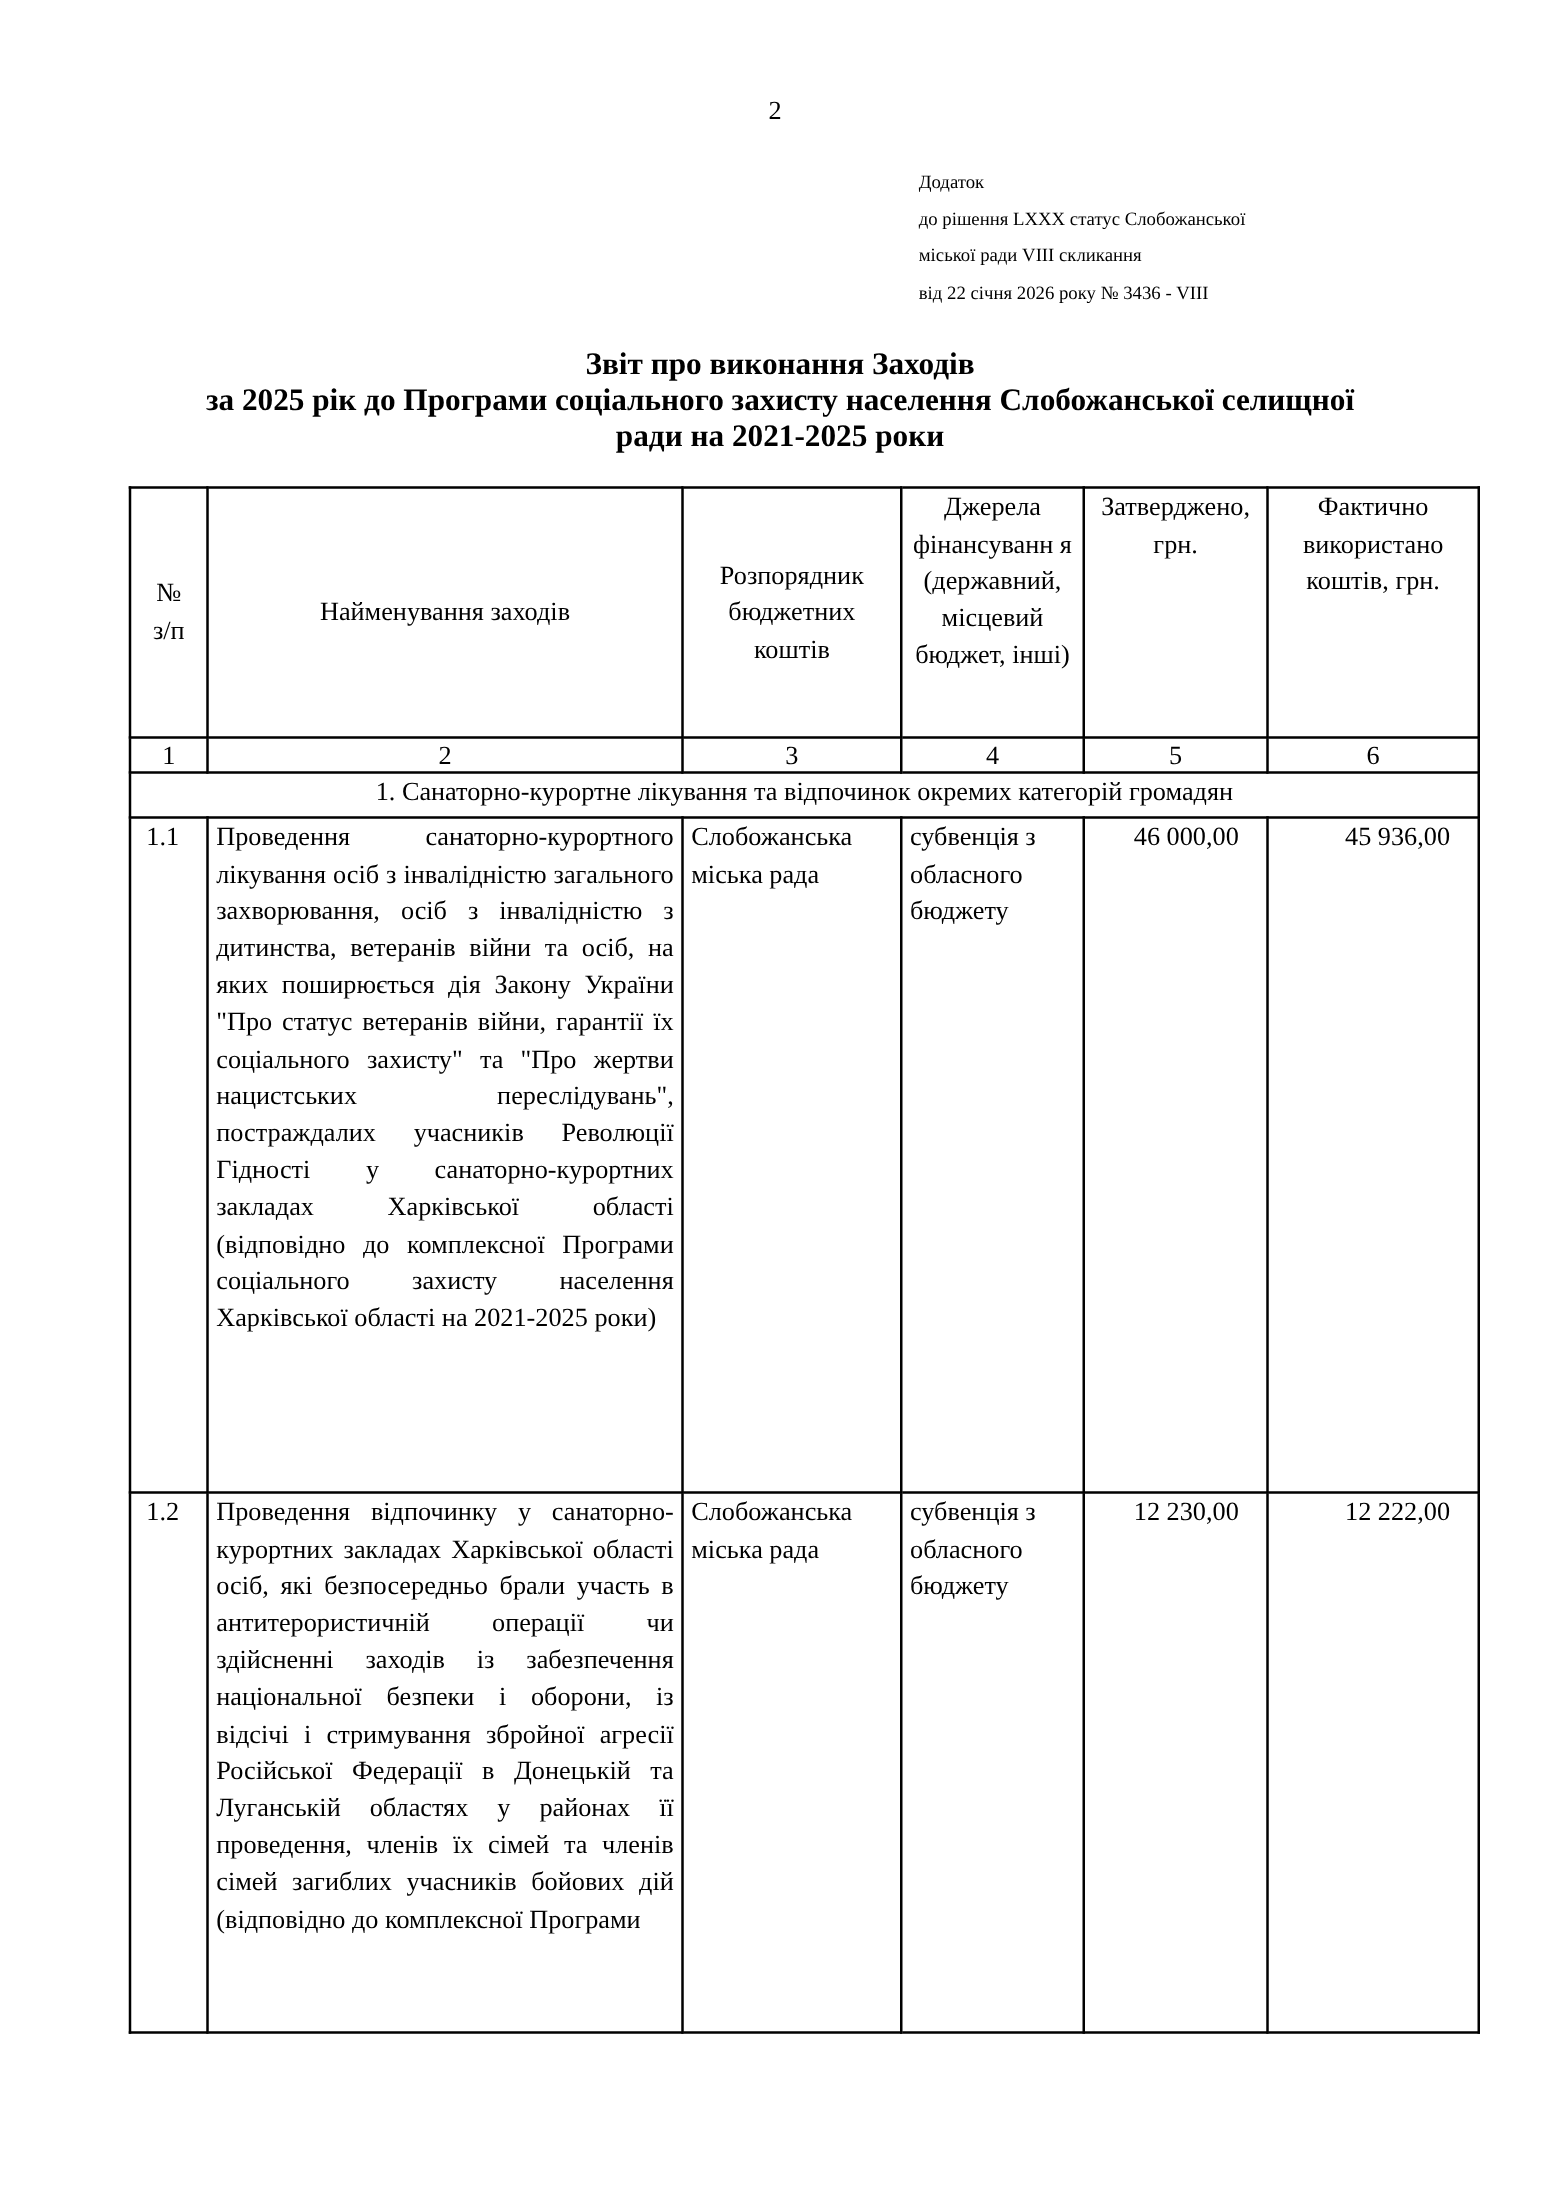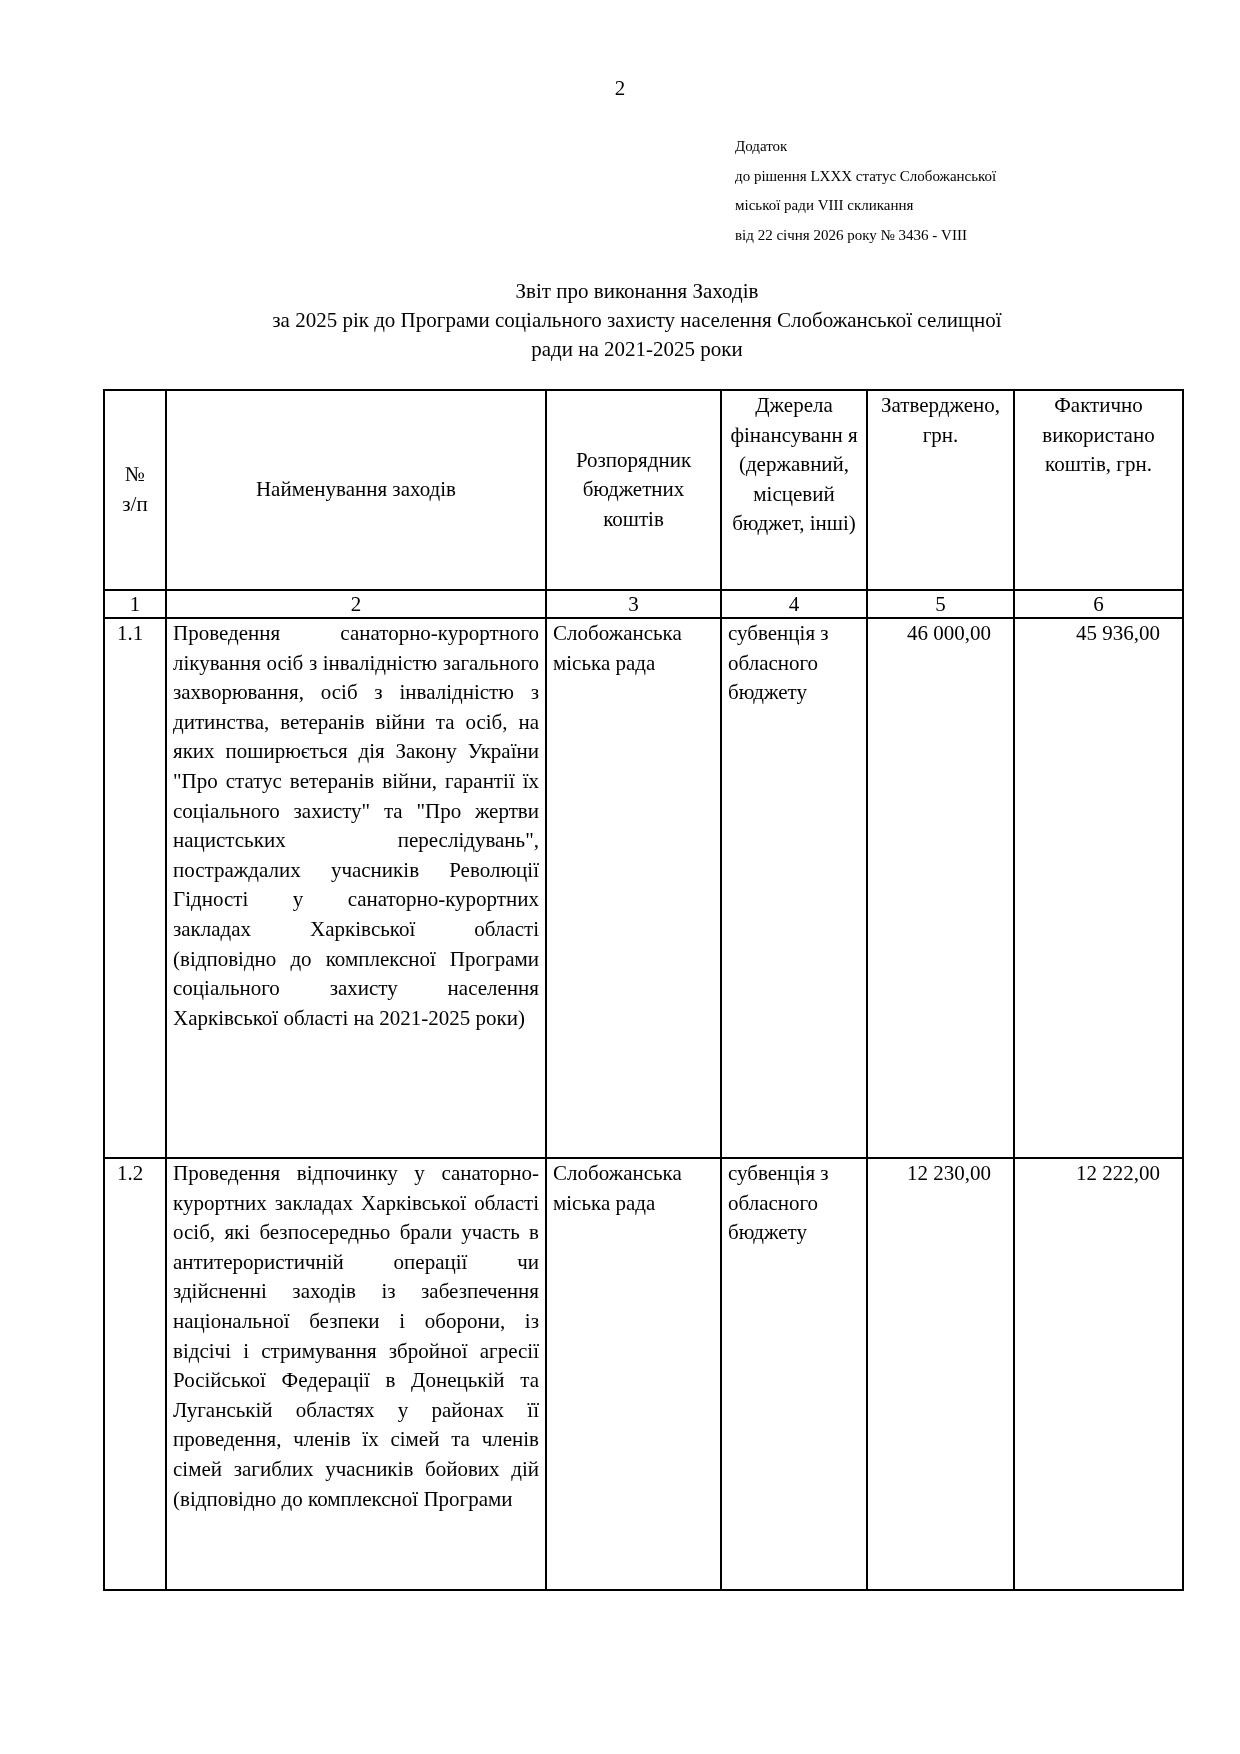--- a/index.html
+++ b/index.html
@@ -10,22 +10,22 @@
   }
   .page-num {
     position: absolute; top: 76px; left: 0; width: 1240px; text-align: center;
     font-size: 21px;
   }
   .annex {
     position: absolute; top: 132px; left: 735px;
     font-size: 15px; line-height: 29.5px;
   }
   .title {
-    position: absolute; top: 277px; left: 157px; width: 960px; text-align: center;
-    font-size: 21px; font-weight: normal; line-height: 29px;
+    position: absolute; top: 277px; left: 144px; width: 960px; text-align: center;
+    font-size: 25px; font-weight: bold; line-height: 29px;
   }
   table.report {
     position: absolute; top: 389px; left: 103px; width: 1079px;
     border-collapse: collapse; table-layout: fixed;
     font-size: 21px; line-height: 29.6px;
   }
   table.report td, table.report th {
     border: 2px solid #000; vertical-align: top; padding: 0 6px; font-weight: normal;
   }
   table.report th { text-align: center; }
@@ -78,20 +78,23 @@
     <th style="padding:0 8px">Фактично використано коштів, грн.</th>
   </tr>
   <tr class="num-row">
     <td>1</td>
     <td>2</td>
     <td>3</td>
     <td>4</td>
     <td>5</td>
     <td>6</td>
   </tr>
+  <tr class="section">
+    <td colspan="6">1. Санаторно-курортне лікування та відпочинок окремих категорій громадян</td>
+  </tr>
   <tr class="row-1">
     <td class="itemno">1.1</td>
     <td class="desc">
           <span class="last">Проведення санаторно-курортного лікування осіб з інвалідністю загального захворювання, осіб з інвалідністю з дитинства, ветеранів війни та осіб, на яких поширюється дія Закону України "Про статус ветеранів війни, гарантії їх соціального захисту" та "Про жертви нацистських переслідувань", постраждалих учасників Революції Гідності у санаторно-курортних закладах Харківської області (відповідно до комплексної Програми соціального захисту населення Харківської області на 2021-2025 роки)</span>
         </td>
     <td>Слобожанська міська рада</td>
     <td class="c">субвенція з обласного бюджету</td>
     <td class="money">46 000,00</td>
     <td class="money">45 936,00</td>
   </tr>

